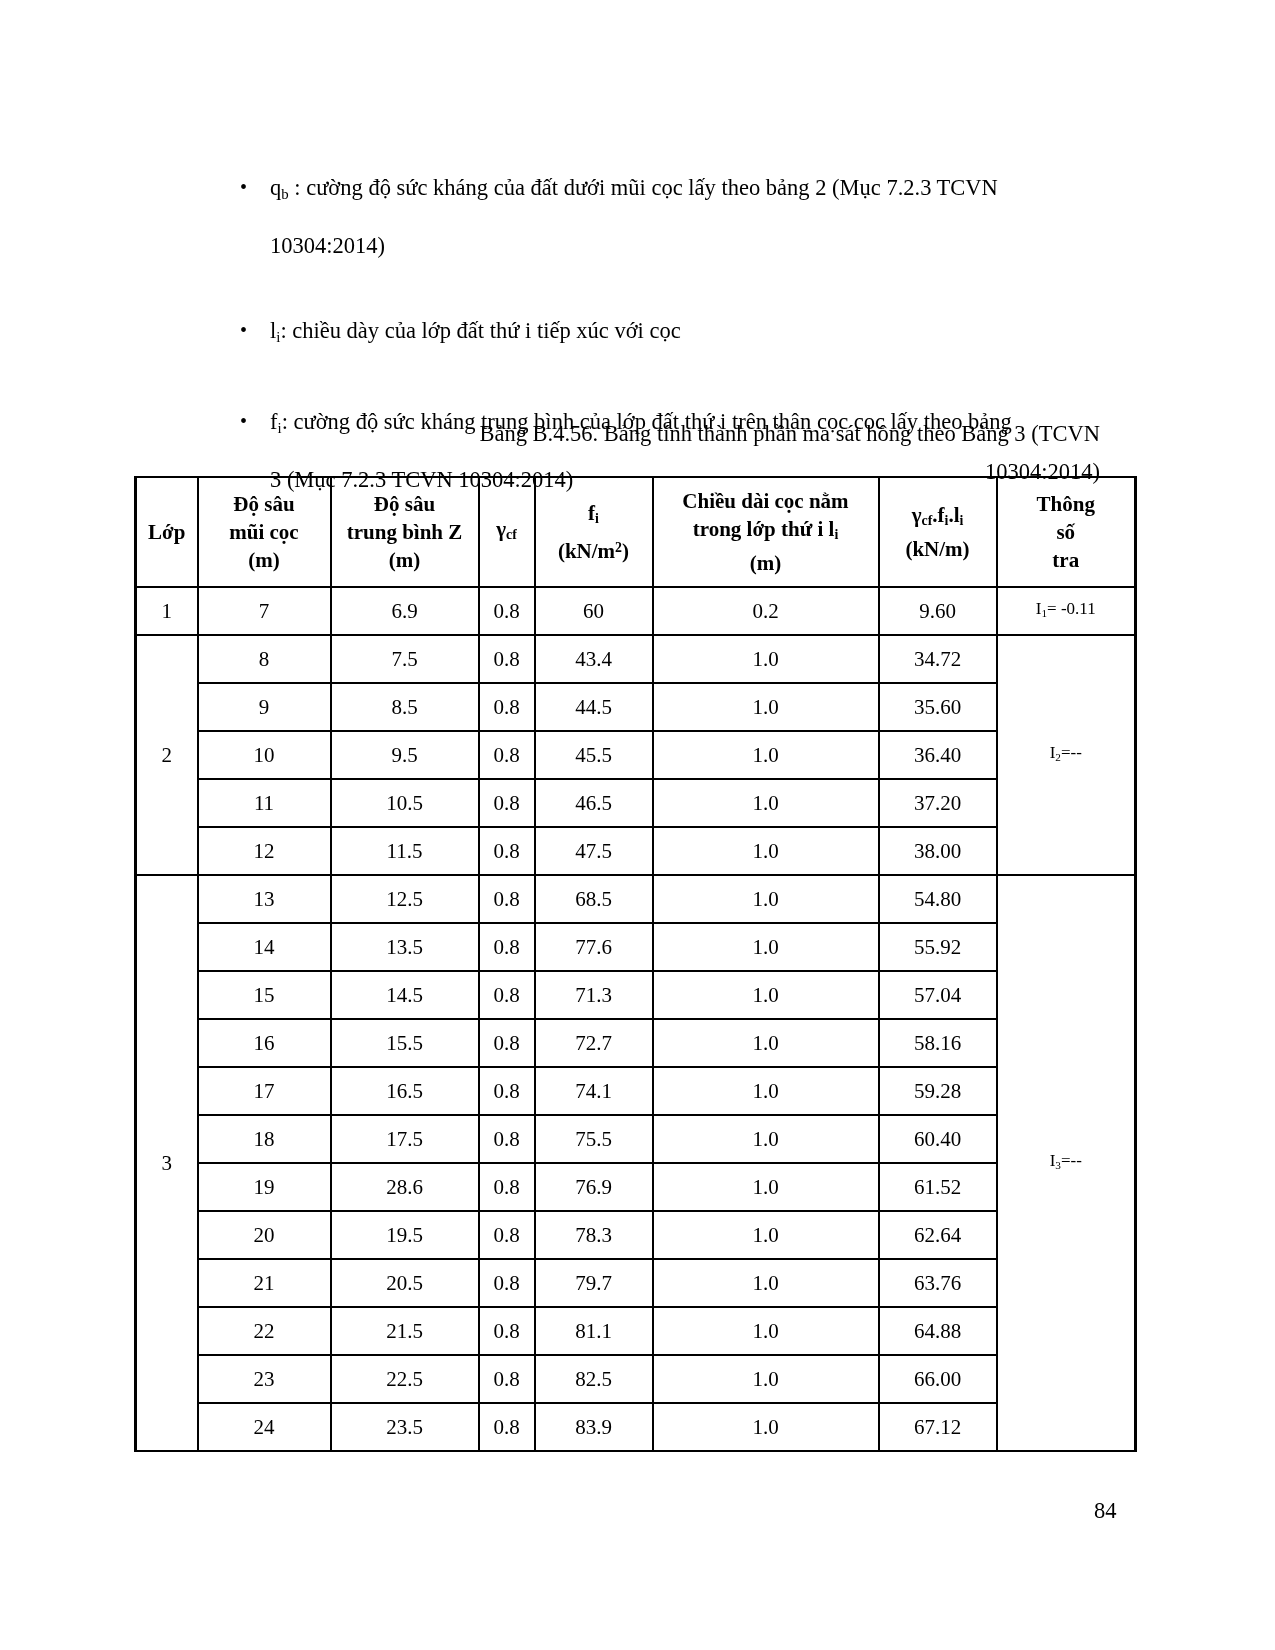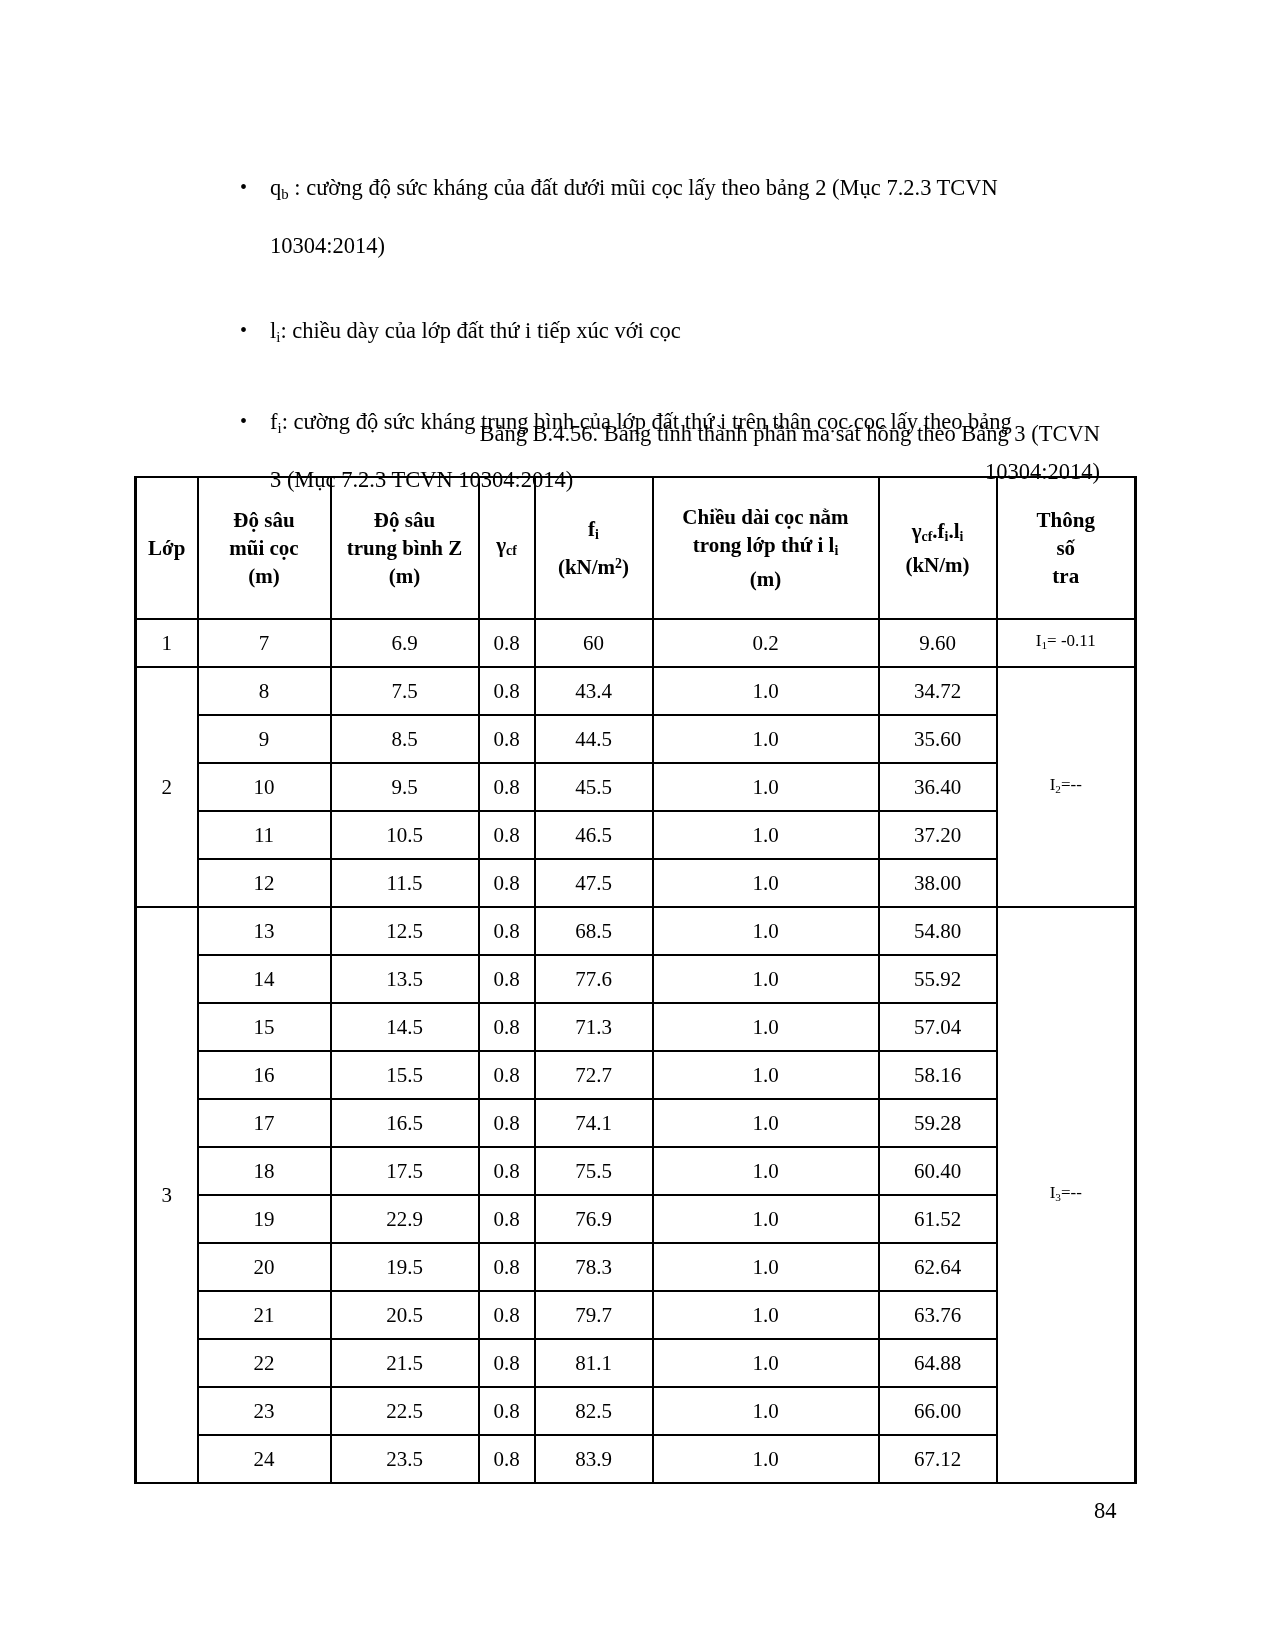--- a/index.html
+++ b/index.html
@@ -84,21 +84,21 @@
     padding: 0;
     text-align: center;
     vertical-align: middle;
     font-weight: normal;
   }
   table.data thead th {
     font-weight: bold;
     font-size: 21px;
     line-height: 28px;
     height: 104px;
-    padding: 18px 3px;
+    padding: 2px 3px;
     margin-left: 12px;
   }
   table.data tbody td {
     height: 46px;
     line-height: 26px;
   }
   .col-lop   { width: 62px; }
   .col-musc  { width: 133px; }
   .col-tb    { width: 148px; }
   .col-gcf   { width: 56px; }
@@ -295,21 +295,21 @@
         <tr>
           <td>18</td>
           <td>17.5</td>
           <td>0.8</td>
           <td>75.5</td>
           <td>1.0</td>
           <td>60.40</td>
         </tr>
         <tr>
           <td>19</td>
-          <td>22.9</td>
+          <td>28.6</td>
           <td>0.8</td>
           <td>76.9</td>
           <td>1.0</td>
           <td>61.52</td>
         </tr>
         <tr>
           <td>20</td>
           <td>19.5</td>
           <td>0.8</td>
           <td>78.3</td>

